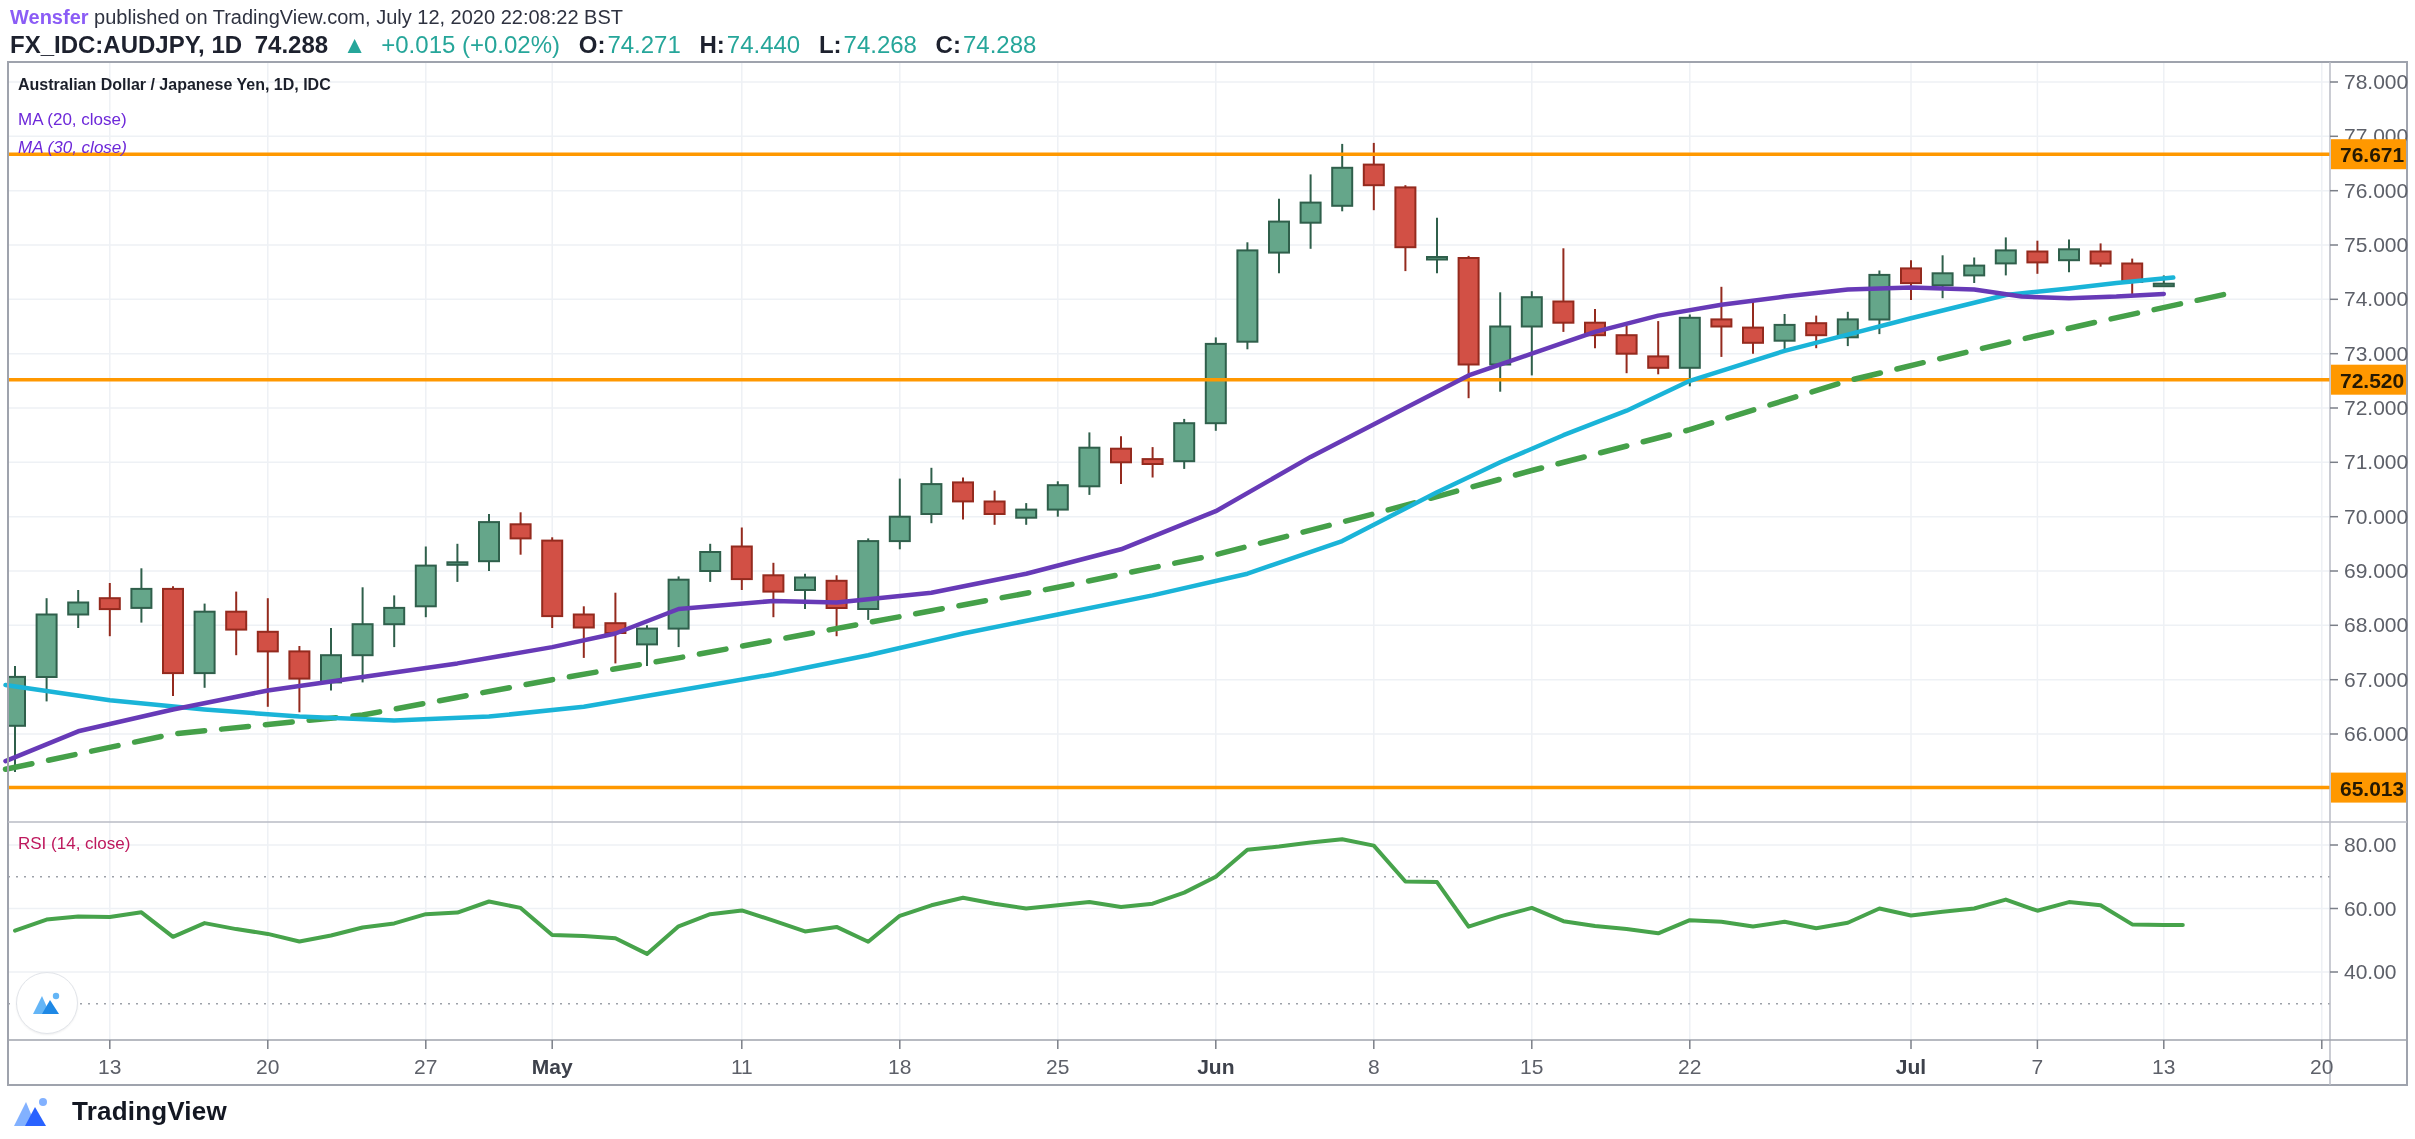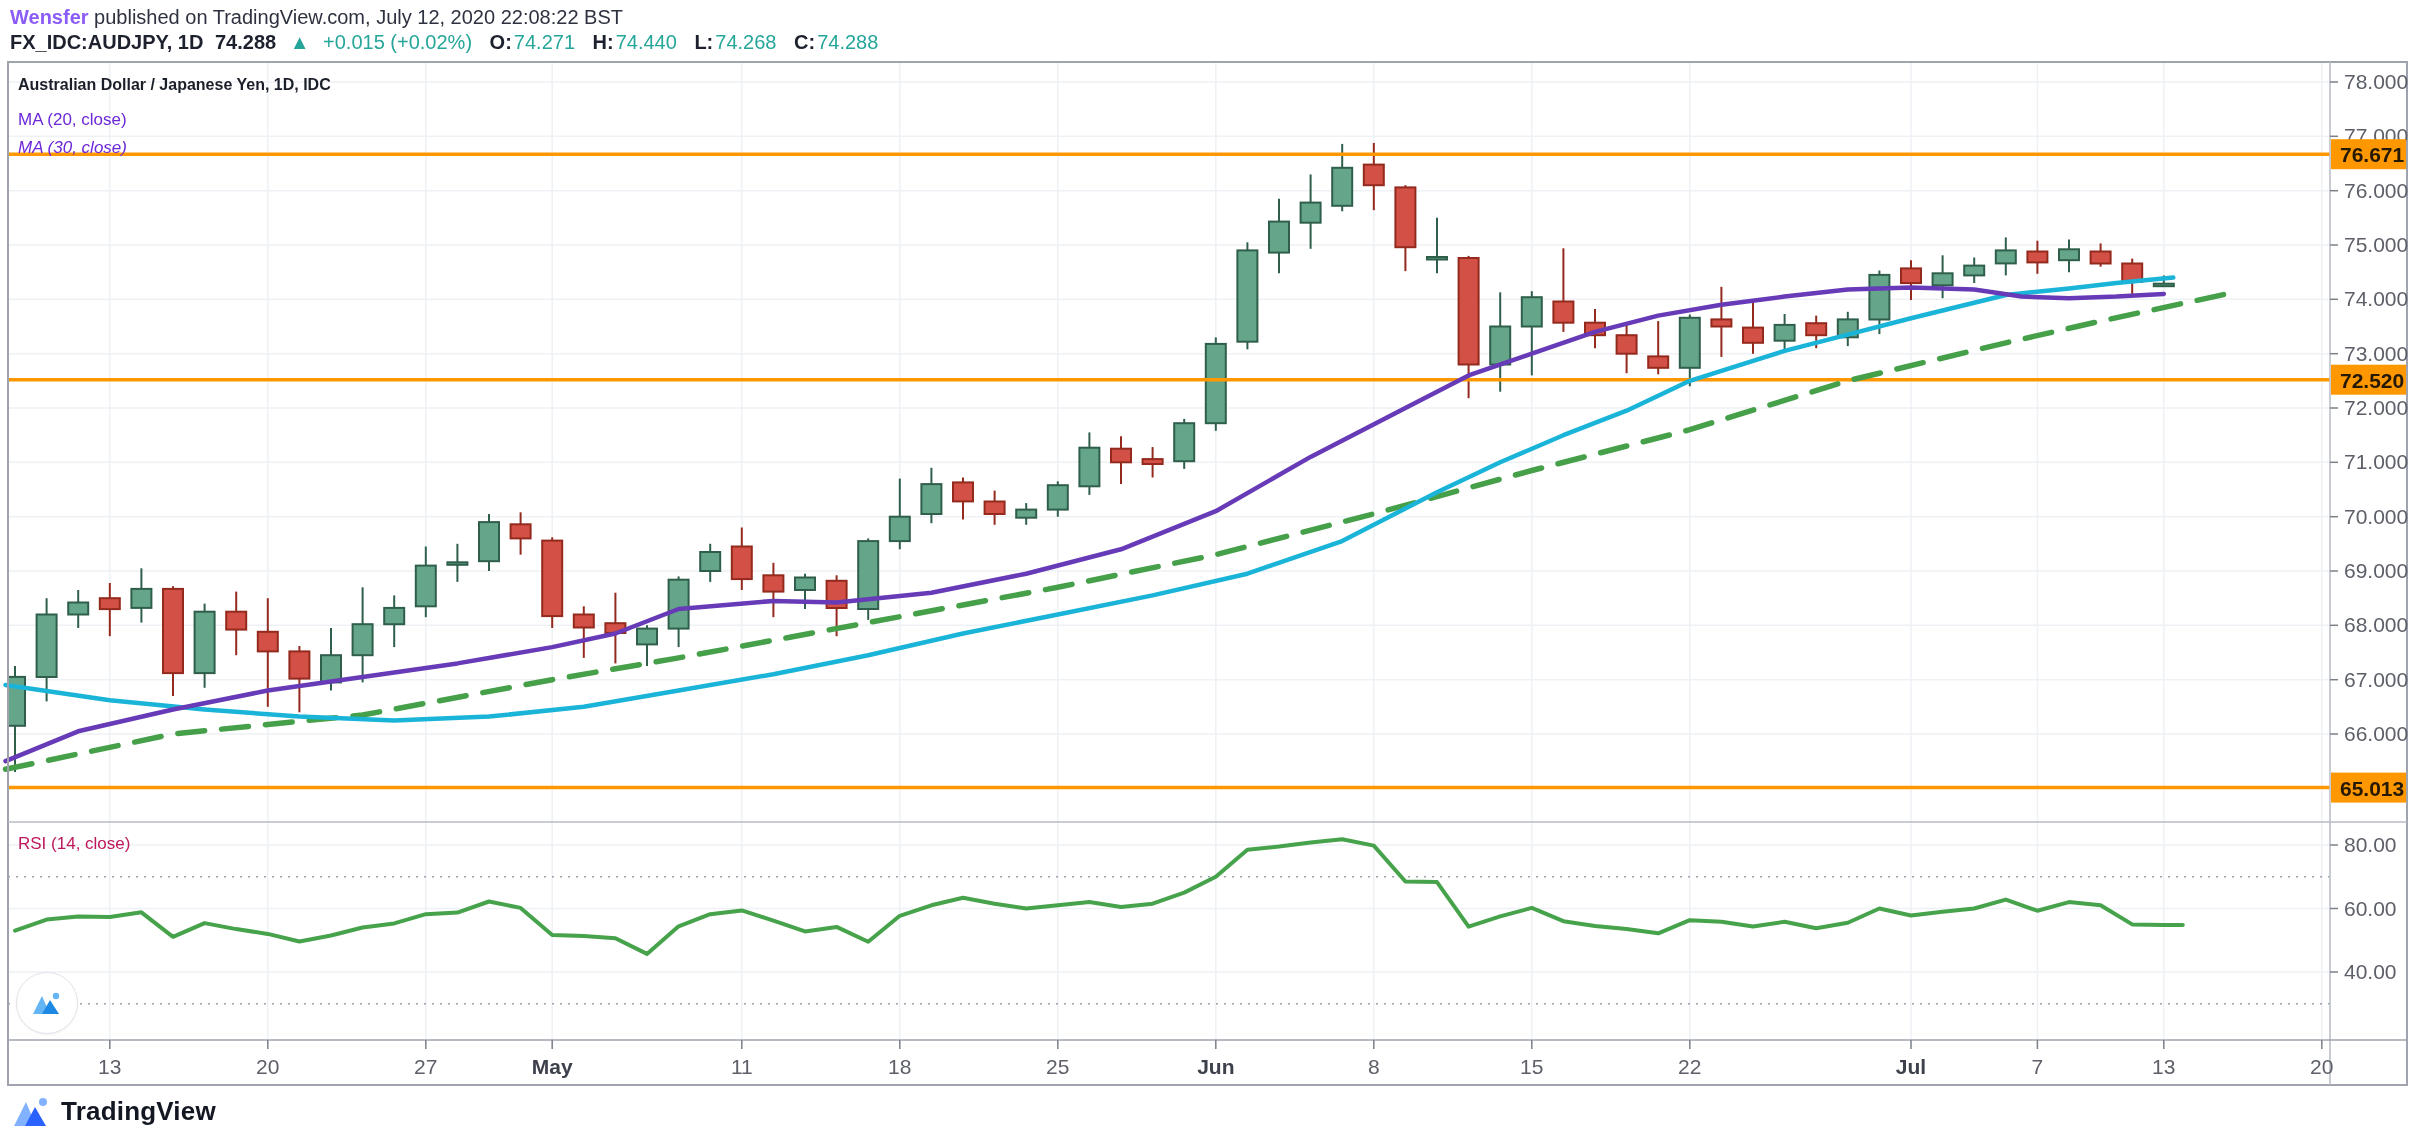--- a/index.html
+++ b/index.html
@@ -4,40 +4,40 @@
 <style>
   html,body{margin:0;padding:0;}
   body{
     width:2415px;height:1139px;background:#ffffff;position:relative;overflow:hidden;
     font-family:"Liberation Sans",sans-serif;color:#212635;
   }
   .abs{position:absolute;}
   
   .hdr1{left:10px;top:6px;font-size:20px;color:#2e3240;}
   .hdr1 b{font-weight:700;color:#8b5cf6;}
-  .hdr2{left:10px;top:31px;font-size:20px;color:#1d212e;white-space:nowrap;}
+  .hdr2{left:10px;top:31px;font-size:24px;color:#1d212e;white-space:nowrap;}
   .hdr2 .sym{font-weight:700;}
   .hdr2 .last{font-weight:600;margin-left:6px;}
   .hdr2 .chg{color:#26a69a;margin-left:8px;}
   .hdr2 .olbl{font-weight:700;margin-left:12px;}
   .hdr2 .oval{color:#26a69a;margin-left:2px;}
   
   .lg-title{left:18px;top:76px;font-size:16px;font-weight:600;color:#1b1f2a;}
   .lg-ma{left:18px;font-size:17px;color:#6d28d9;}
   .lg-ma20{top:110px;}
   .lg-ma30{top:138px;font-style:italic;}
   .lg-rsi{left:18px;top:834px;font-size:17px;color:#be185d;}
   
   .tv-circle{
     left:16px;top:972px;width:60px;height:60px;border-radius:50%;
     background:#ffffff;border:1px solid #e2e5ea;box-shadow:0 1px 2px rgba(0,0,0,.06);
     display:flex;align-items:center;justify-content:center;cursor:pointer;
   }
   
-  .footer{left:12px;top:1094px;display:flex;align-items:center;gap:9px;}
+  .footer{left:12px;top:1094px;display:flex;align-items:center;gap:20px;}
   .brand{font-size:26px;font-weight:700;color:#131722;letter-spacing:.2px;}
   svg text{font-family:"Liberation Sans",sans-serif;}
 </style>
 </head>
 <body>
 
 <div class="abs hdr1">
   <b>Wensfer</b>
   <span>published on TradingView.com, July 12, 2020 22:08:22 BST</span>
 </div>

